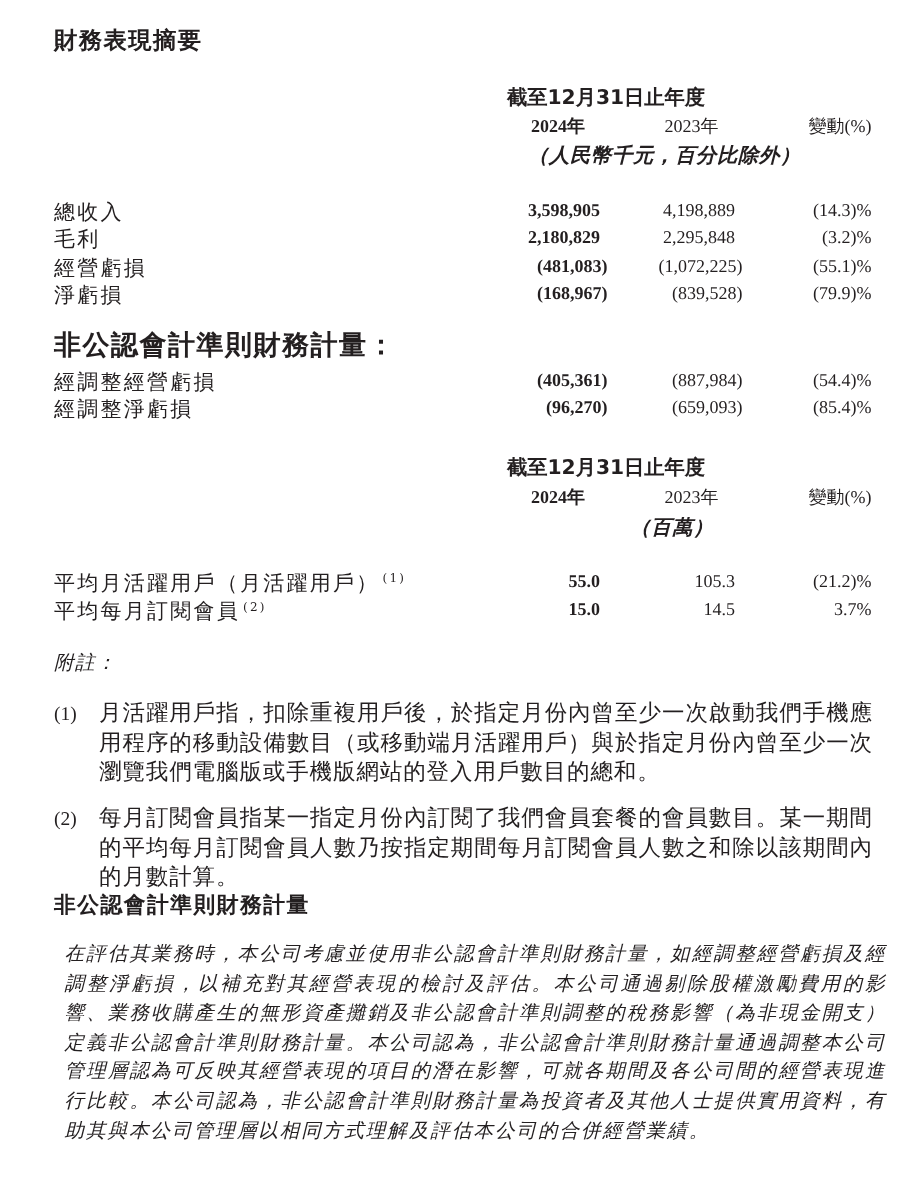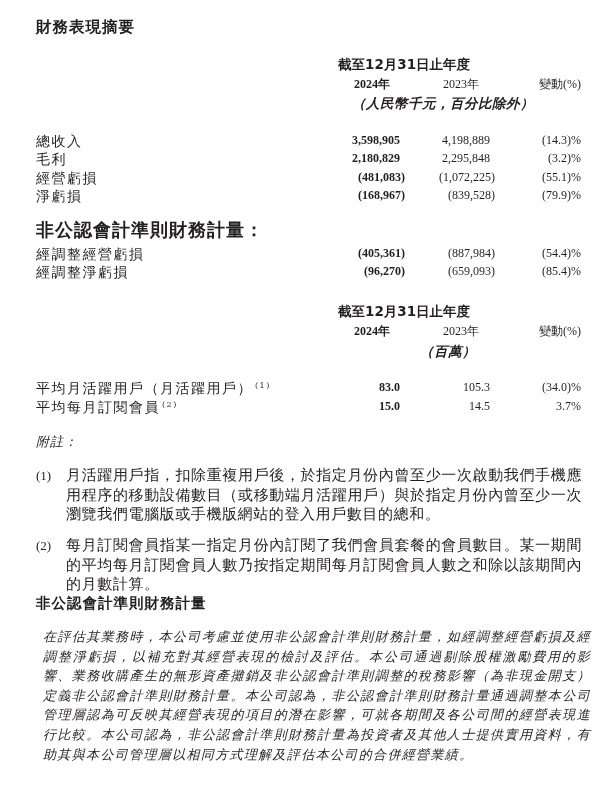--- a/index.html
+++ b/index.html
@@ -124,23 +124,23 @@
 <div class="abs period-hdr sans" style="left:338px; top:303px;">截至12月31日止年度</div>
 <div class="abs num col-2024" style="left:354px; top:323px;">2024年</div>
 <div class="abs num" style="left:443px; top:323px;">2023年</div>
 <div class="abs num right" style="left:500px; width:81px; top:323px;">變動(%)</div>
 <div class="abs unit sans" style="left:420px; top:343px;">（百萬）</div>
 
 <div>
   <div class="abs lbl" style="top:380px;">
     <span>平均月活躍用戶（月活躍用戶）</span><sup class="fn">(1)</sup>
   </div>
-  <div class="abs num col-2024 right" style="left:300px; width:100px; top:380px;">83.0</div>
+  <div class="abs num col-2024 right" style="left:300px; width:100px; top:380px;">55.0</div>
   <div class="abs num right" style="left:390px; width:100px; top:380px;">105.3</div>
-  <div class="abs num right" style="left:480px; width:101px; top:380px;">(34.0)%</div>
+  <div class="abs num right" style="left:480px; width:101px; top:380px;">(21.2)%</div>
 
   <div class="abs lbl" style="top:399px;">
     <span>平均每月訂閱會員</span><sup class="fn">(2)</sup>
   </div>
   <div class="abs num col-2024 right" style="left:300px; width:100px; top:399px;">15.0</div>
   <div class="abs num right" style="left:390px; width:100px; top:399px;">14.5</div>
   <div class="abs num right" style="left:480px; width:101px; top:399px;">3.7%</div>
 </div>
 
 <div class="abs" style="left:36px; top:433px; font-size:13px; font-style:italic; letter-spacing:1px;">附註：</div>

